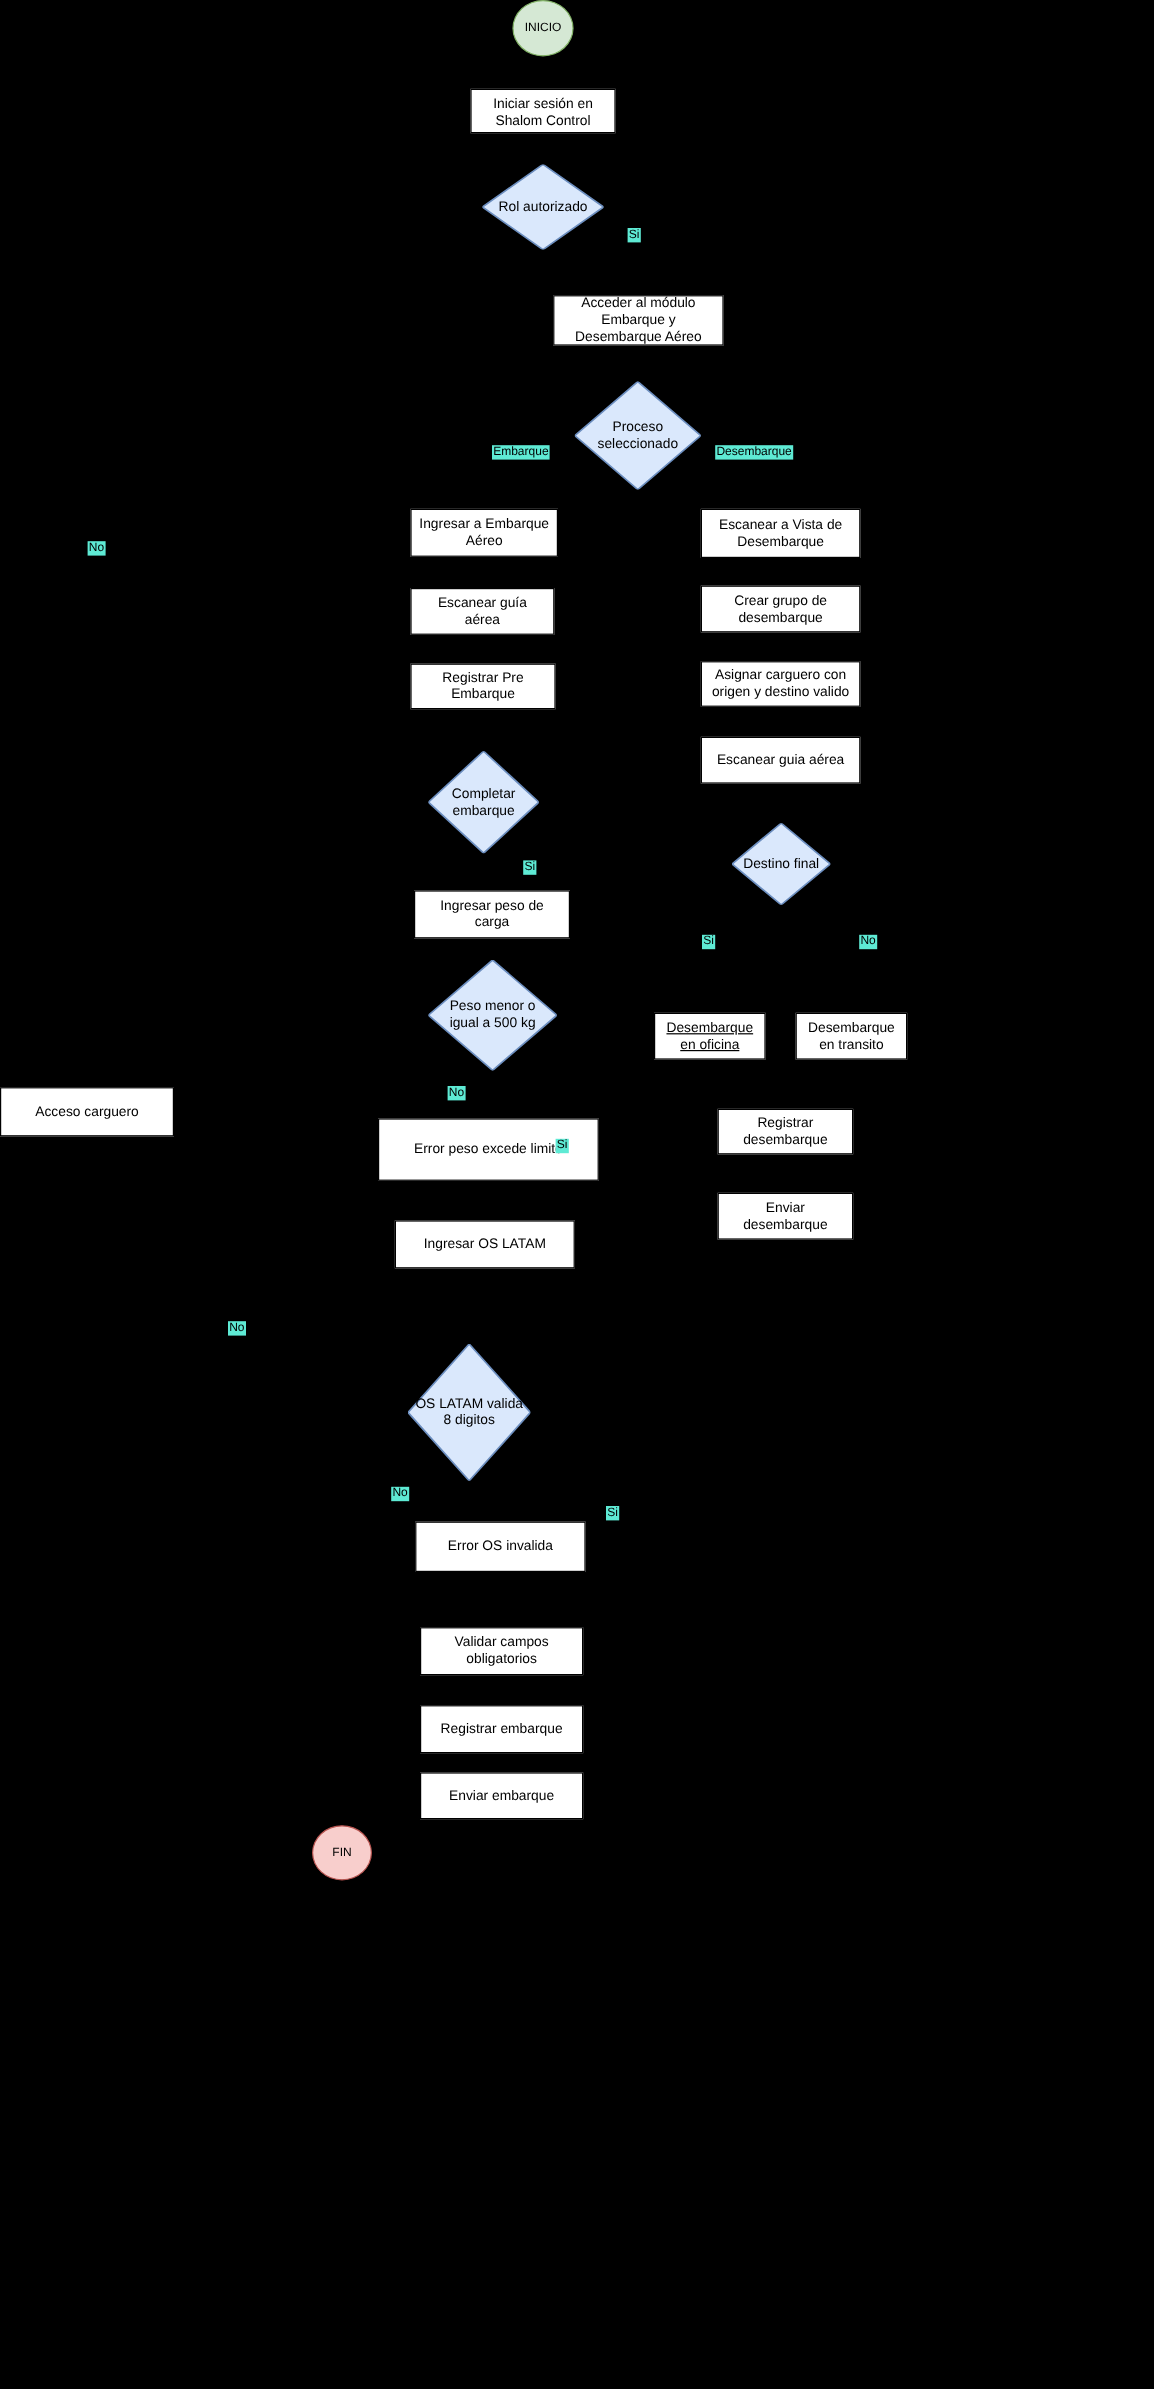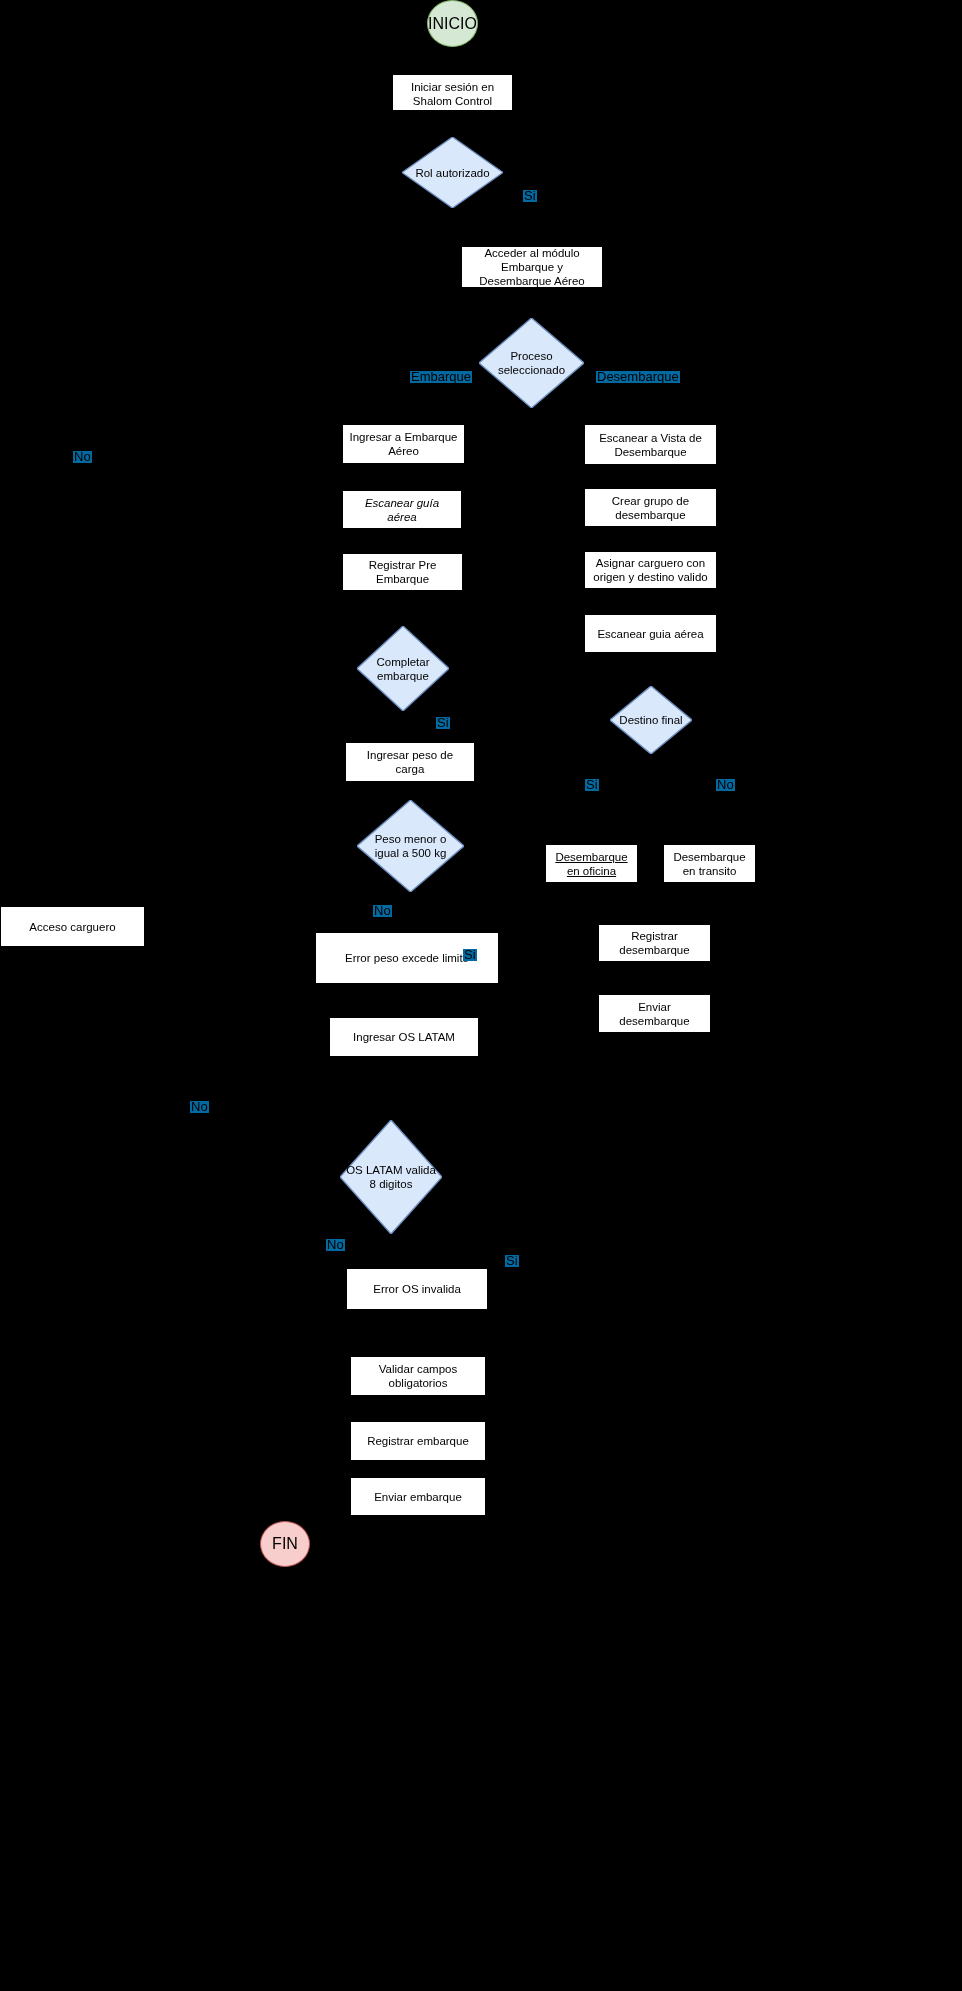--- a/index.html
+++ b/index.html
@@ -8,25 +8,25 @@
   svg.edges{position:absolute;left:0;top:0;width:962px;height:1991px;pointer-events:none;}
 
   .node{position:absolute;box-sizing:border-box;display:flex;align-items:center;justify-content:center;text-align:center;}
 
   .box{background:#ffffff;border:1px solid #000000;color:#000000;font-size:11.5px;line-height:14px;padding:2px 6px;}
 
   .diamond{background:transparent;border:none;}
   .diamond .dshape{position:absolute;left:0;top:0;width:100%;height:100%;}
   .diamond .dlabel{position:relative;z-index:2;font-size:11.5px;line-height:14px;color:#000;padding:0 6px;}
 
-  .terminator{border-radius:50%;font-size:16px;color:#000;}
+  .terminator{border-radius:50%;font-size:10px;color:#000;}
   .start{background:#d5e8d4;border:1px solid #82b366;}
   .end{background:#f8cecc;border:1px solid #b85450;}
 
-  .edgelabel{position:absolute;background:#0369a1;color:#000000;font-size:13px;line-height:12px;
+  .edgelabel{position:absolute;background:#5eead4;color:#000000;font-size:10px;line-height:12px;
              padding:0px 1px;border:0;white-space:nowrap;}
 </style>
 </head>
 <body>
 
 <div id="canvas">
 
   <svg class="edges" viewBox="0 0 962 1991" xmlns="http://www.w3.org/2000/svg">
     <defs>
       <marker id="arrow" markerWidth="9" markerHeight="9" refX="7" refY="3.5" orient="auto" markerUnits="strokeWidth">
@@ -123,21 +123,21 @@
     <svg class="dshape" viewBox="0 0 105 90" preserveAspectRatio="none">
       <polygon points="52.5,0 105,45 52.5,90 0,45" fill="#dae8fc" stroke="#6c8ebf" stroke-width="1.4"></polygon>
     </svg>
     <span class="dlabel">Proceso seleccionado</span>
   </div>
 
   <div class="node box" style="left:342px;top:424px;width:123px;height:40px;">
     <span>Ingresar a Embarque Aéreo</span>
   </div>
 
-  <div class="node box" style="left:342px;top:490px;width:120px;height:39px;font-style:italic;">
+  <div class="node box" style="left:342px;top:490px;width:120px;height:39px;">
     <span>Escanear guía aérea</span>
   </div>
 
   <div class="node box" style="left:342px;top:553px;width:121px;height:38px;">
     <span>Registrar Pre Embarque</span>
   </div>
 
   <div class="node diamond" style="left:357px;top:626px;width:92px;height:85px;">
     <svg class="dshape" viewBox="0 0 92 85" preserveAspectRatio="none">
       <polygon points="46,0 92,42.5 46,85 0,42.5" fill="#dae8fc" stroke="#6c8ebf" stroke-width="1.4"></polygon>

